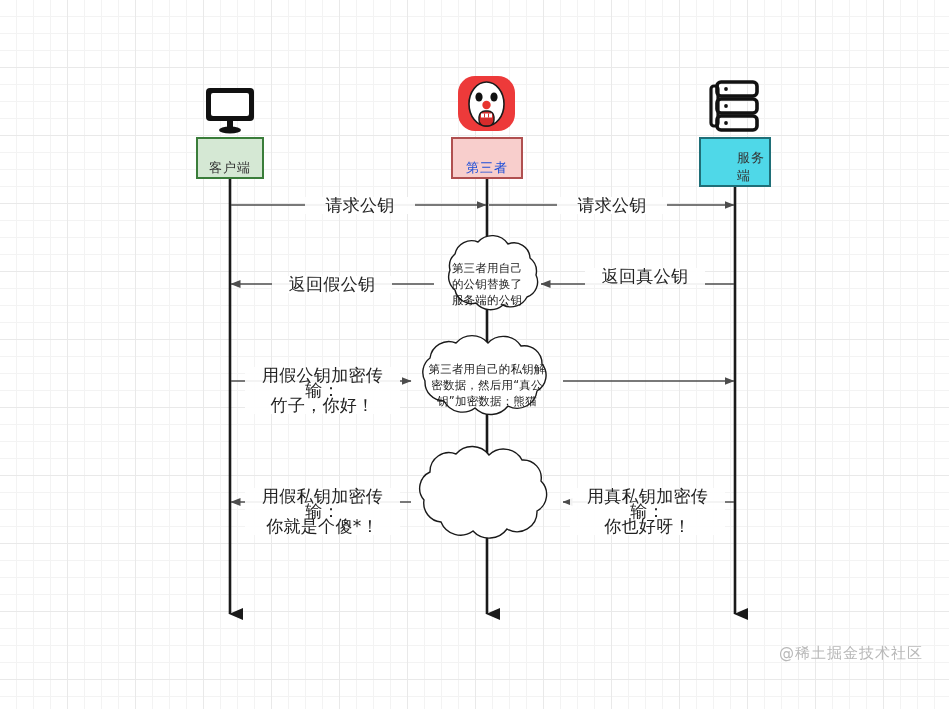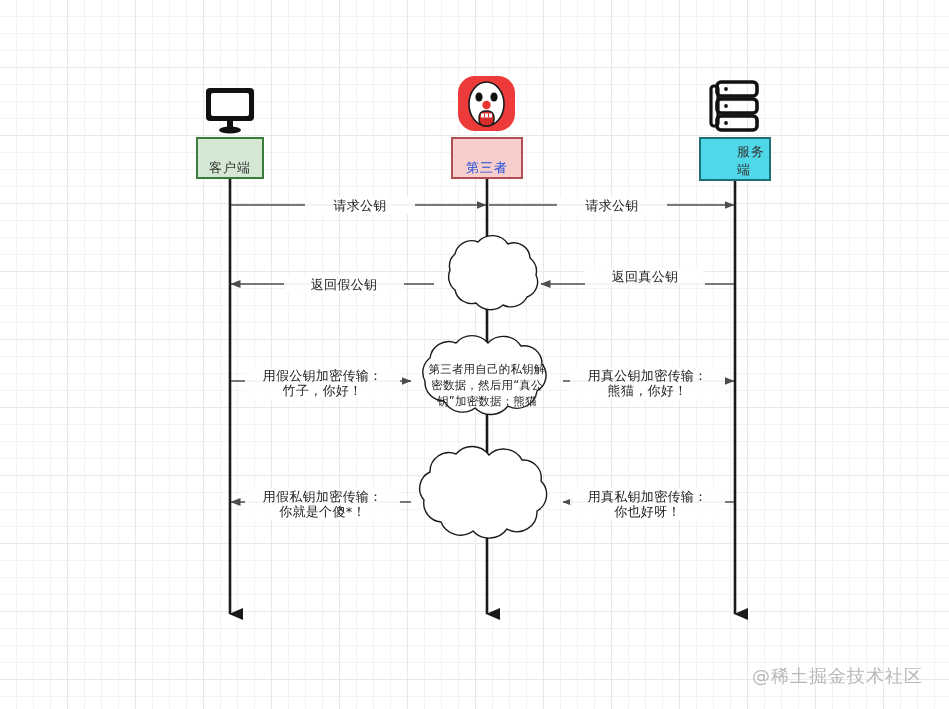--- a/index.html
+++ b/index.html
@@ -38,21 +38,21 @@
     align-items: flex-end;
     justify-content: center;
     font-size: 13px;
     letter-spacing: 1px;
   }
   .actor-label { pointer-events: none; }
   .edge-label {
     position: absolute;
     box-sizing: border-box;
     text-align: center;
-    font-size: 13px;
+    font-size: 17px;
     line-height: 15px;
     color: #222222;
     background: rgba(255,255,255,0.92);
     padding: 1px 3px;
     letter-spacing: 0.3px;
     white-space: pre-line;
   }
   .cloud-text {
     position: absolute;
     box-sizing: border-box;
@@ -62,22 +62,22 @@
     color: #1a1a1a;
     letter-spacing: 0.2px;
     white-space: pre-line;
     display: flex;
     align-items: center;
     justify-content: center;
   }
   .watermark {
     position: absolute;
     right: 26px;
-    bottom: 21px;
-    font-size: 18px;
+    bottom: 46px;
+    font-size: 15px;
     color: #b8b8b8;
     letter-spacing: 1px;
   }
 </style>
 </head>
 <body>
 
 <div id="canvas">
 
   <svg id="diagram-svg" viewBox="0 0 949 709" xmlns="http://www.w3.org/2000/svg">
@@ -186,39 +186,40 @@
   </svg>
 
   <div class="actor-box" style="left:196px; top:137px; width:68px; height:42px; background:#d5e8d4; border-color:#3a7d3a; color:#333333;">
     <span class="actor-label">客户端</span>
   </div>
 
   <div class="actor-box" style="left:451px; top:137px; width:72px; height:42px; background:#f8cecc; border-color:#b05050; color:#1d4ed8;">
     <span class="actor-label">第三者</span>
   </div>
 
-  <div class="actor-box" style="left:699px; top:137px; width:72px; height:44px; background:#4fd8e8; border-color:#1f6f78; color:#333333;padding-left:36px;">
+  <div class="actor-box" style="left:699px; top:137px; width:72px; height:50px; background:#4fd8e8; border-color:#1f6f78; color:#333333;padding-left:36px;">
     <span class="actor-label">服务端</span>
   </div>
 
   <div class="edge-label" style="left:305px; top:197px; width:110px;">请求公钥</div>
   <div class="edge-label" style="left:557px; top:197px; width:110px;">请求公钥</div>
 
-  <div class="edge-label" style="left:284px; top:276px; width:120px;">返回假公钥</div>
+  <div class="edge-label" style="left:272px; top:276px; width:120px;">返回假公钥</div>
   <div class="edge-label" style="left:585px; top:268px; width:120px;">返回真公钥</div>
 
   <div class="edge-label" style="left:245px; top:367px; width:155px;font-family:Liberation Serif, serif;">用假公钥加密传输：
 竹子，你好！</div>
-  <div class="edge-label" style="left:570px; top:367px; width:155px;">用真公钥加密传输：
-熊猫，你好！</div>
 
   <div class="edge-label" style="left:570px; top:488px; width:155px;">用真私钥加密传输：
 你也好呀！</div>
   <div class="edge-label" style="left:245px; top:488px; width:155px;">用假私钥加密传输：
 你就是个傻*！</div>
 
+  <div class="cloud-text" style="left:437px; top:255px; width:100px; height:58px;">第三者用自己
+的公钥替换了
+服务端的公钥</div>
   <div class="cloud-text" style="left:414px; top:356px; width:146px; height:58px;">第三者用自己的私钥解
 密数据，然后用“真公
 钥”加密数据：熊猫</div>
 
   <div class="watermark">@稀土掘金技术社区</div>
 
 </div>
 
 </body></html>

